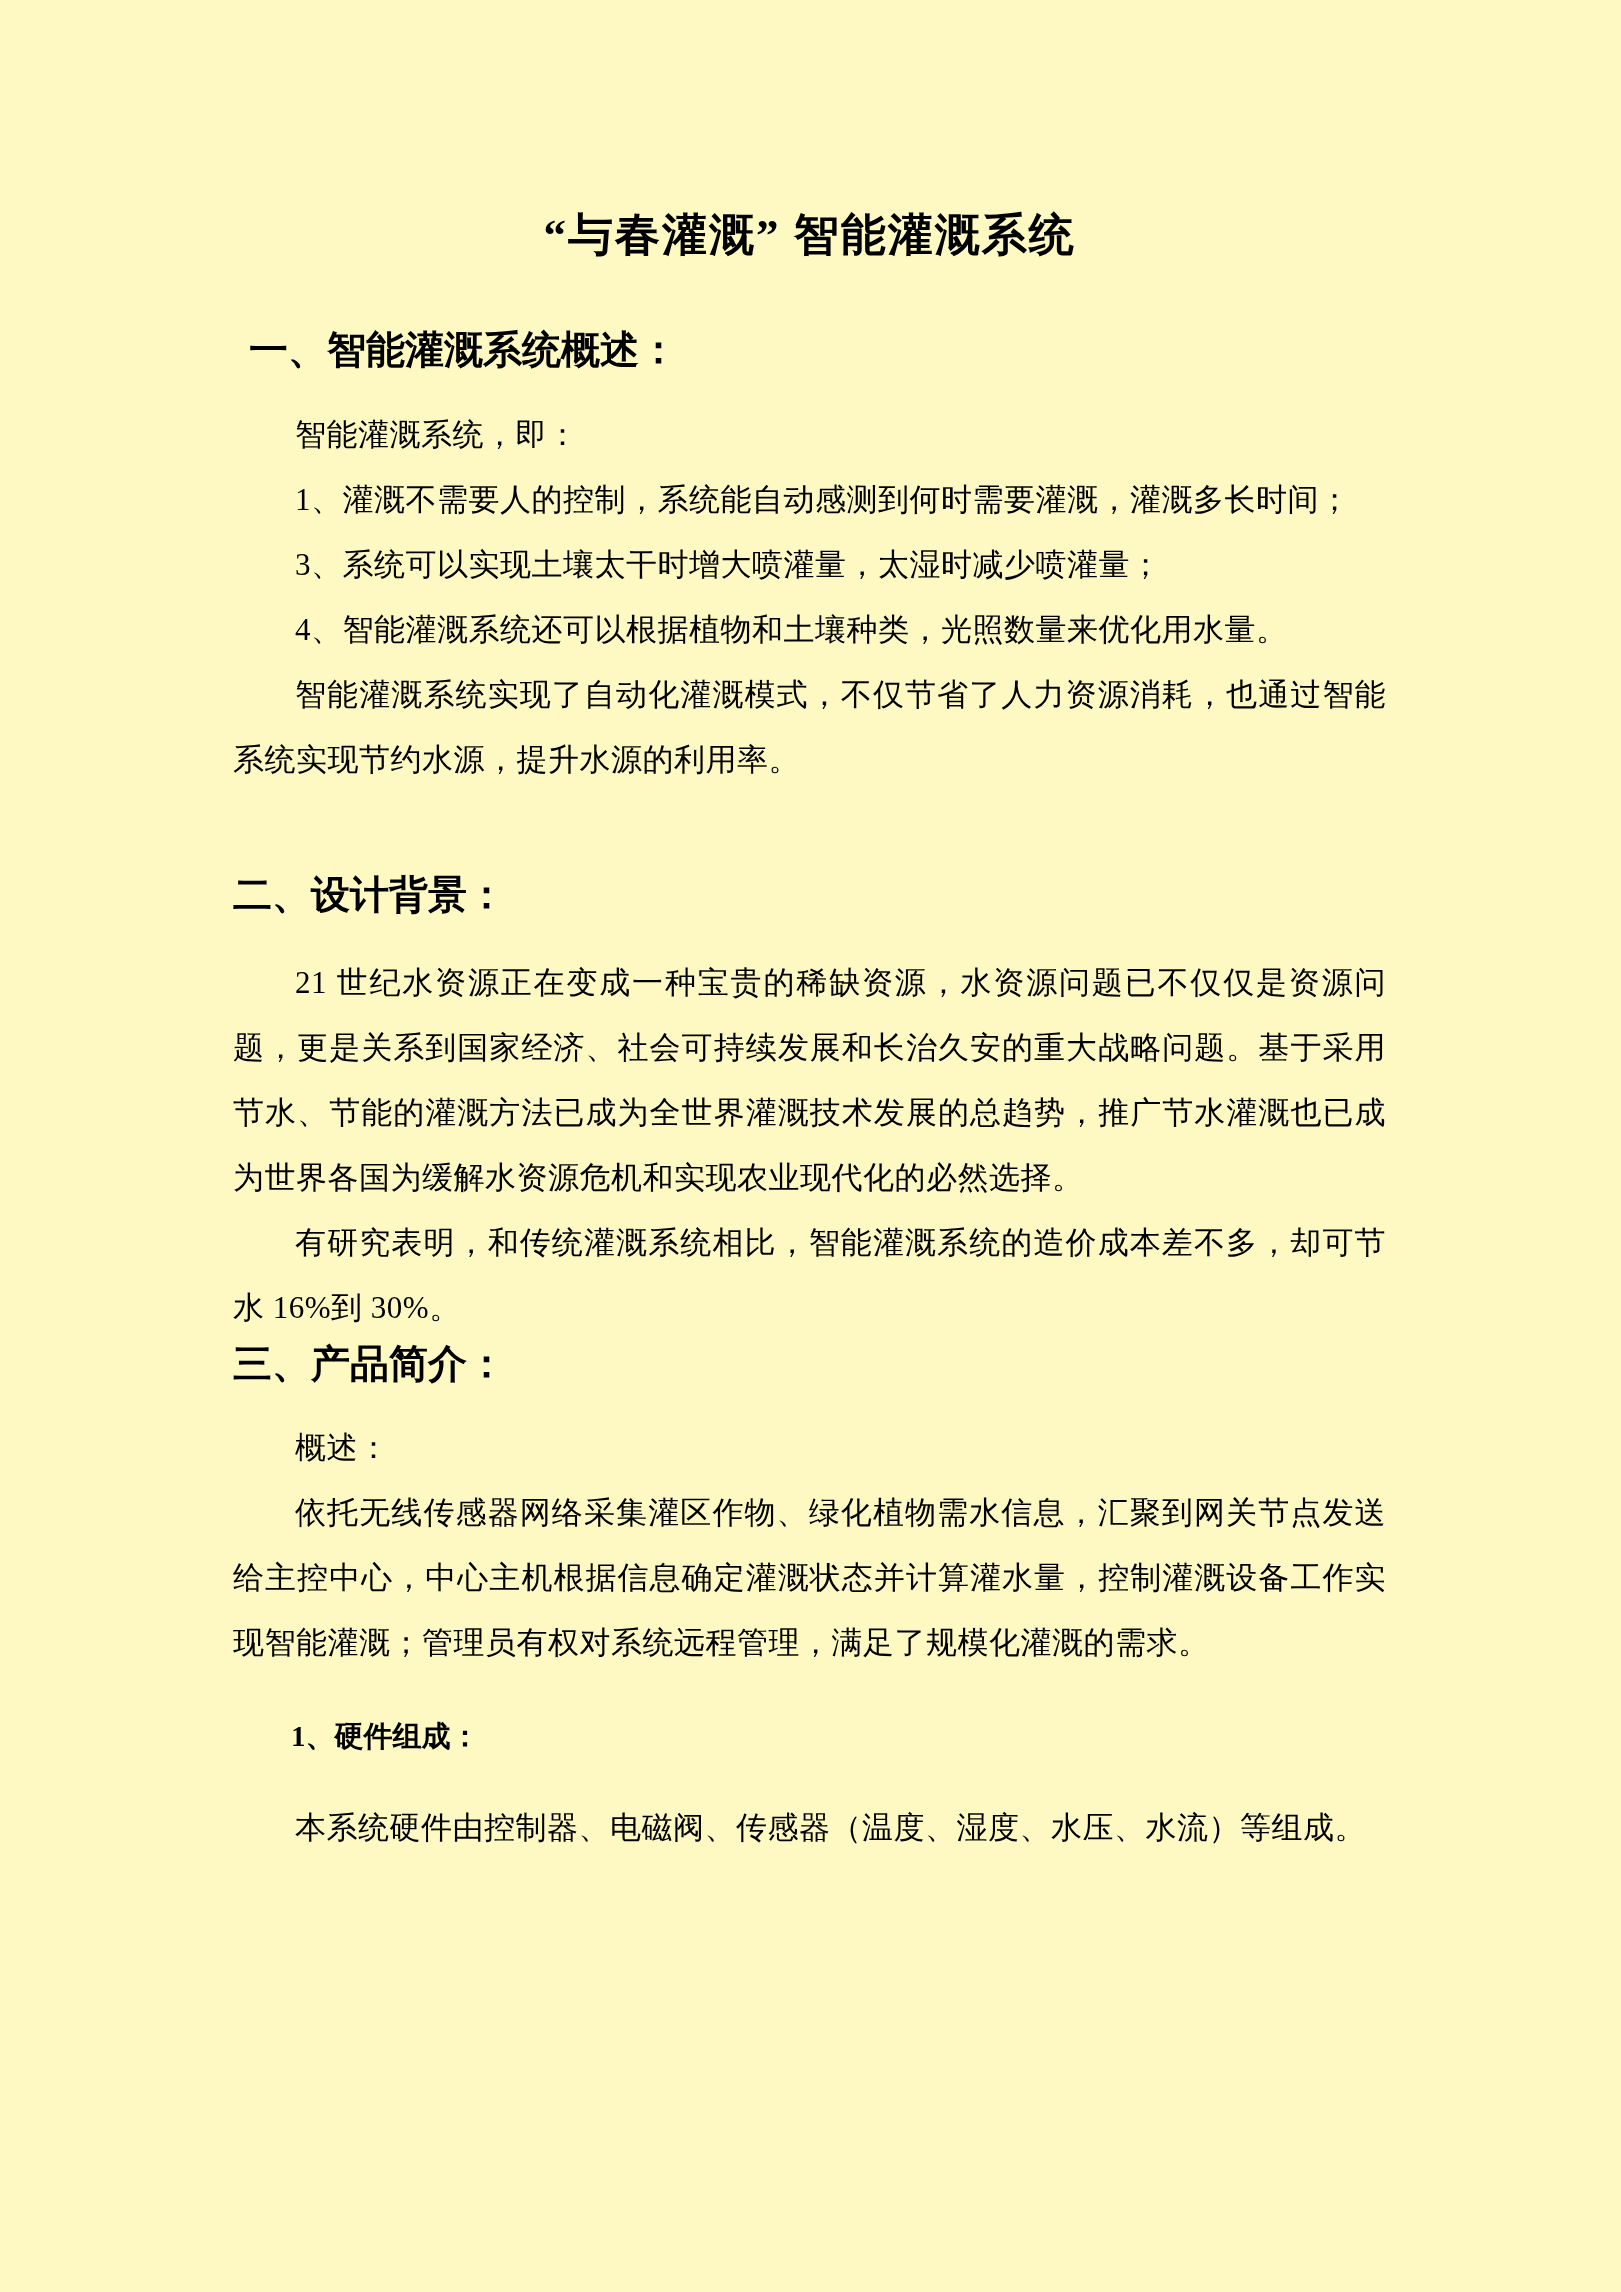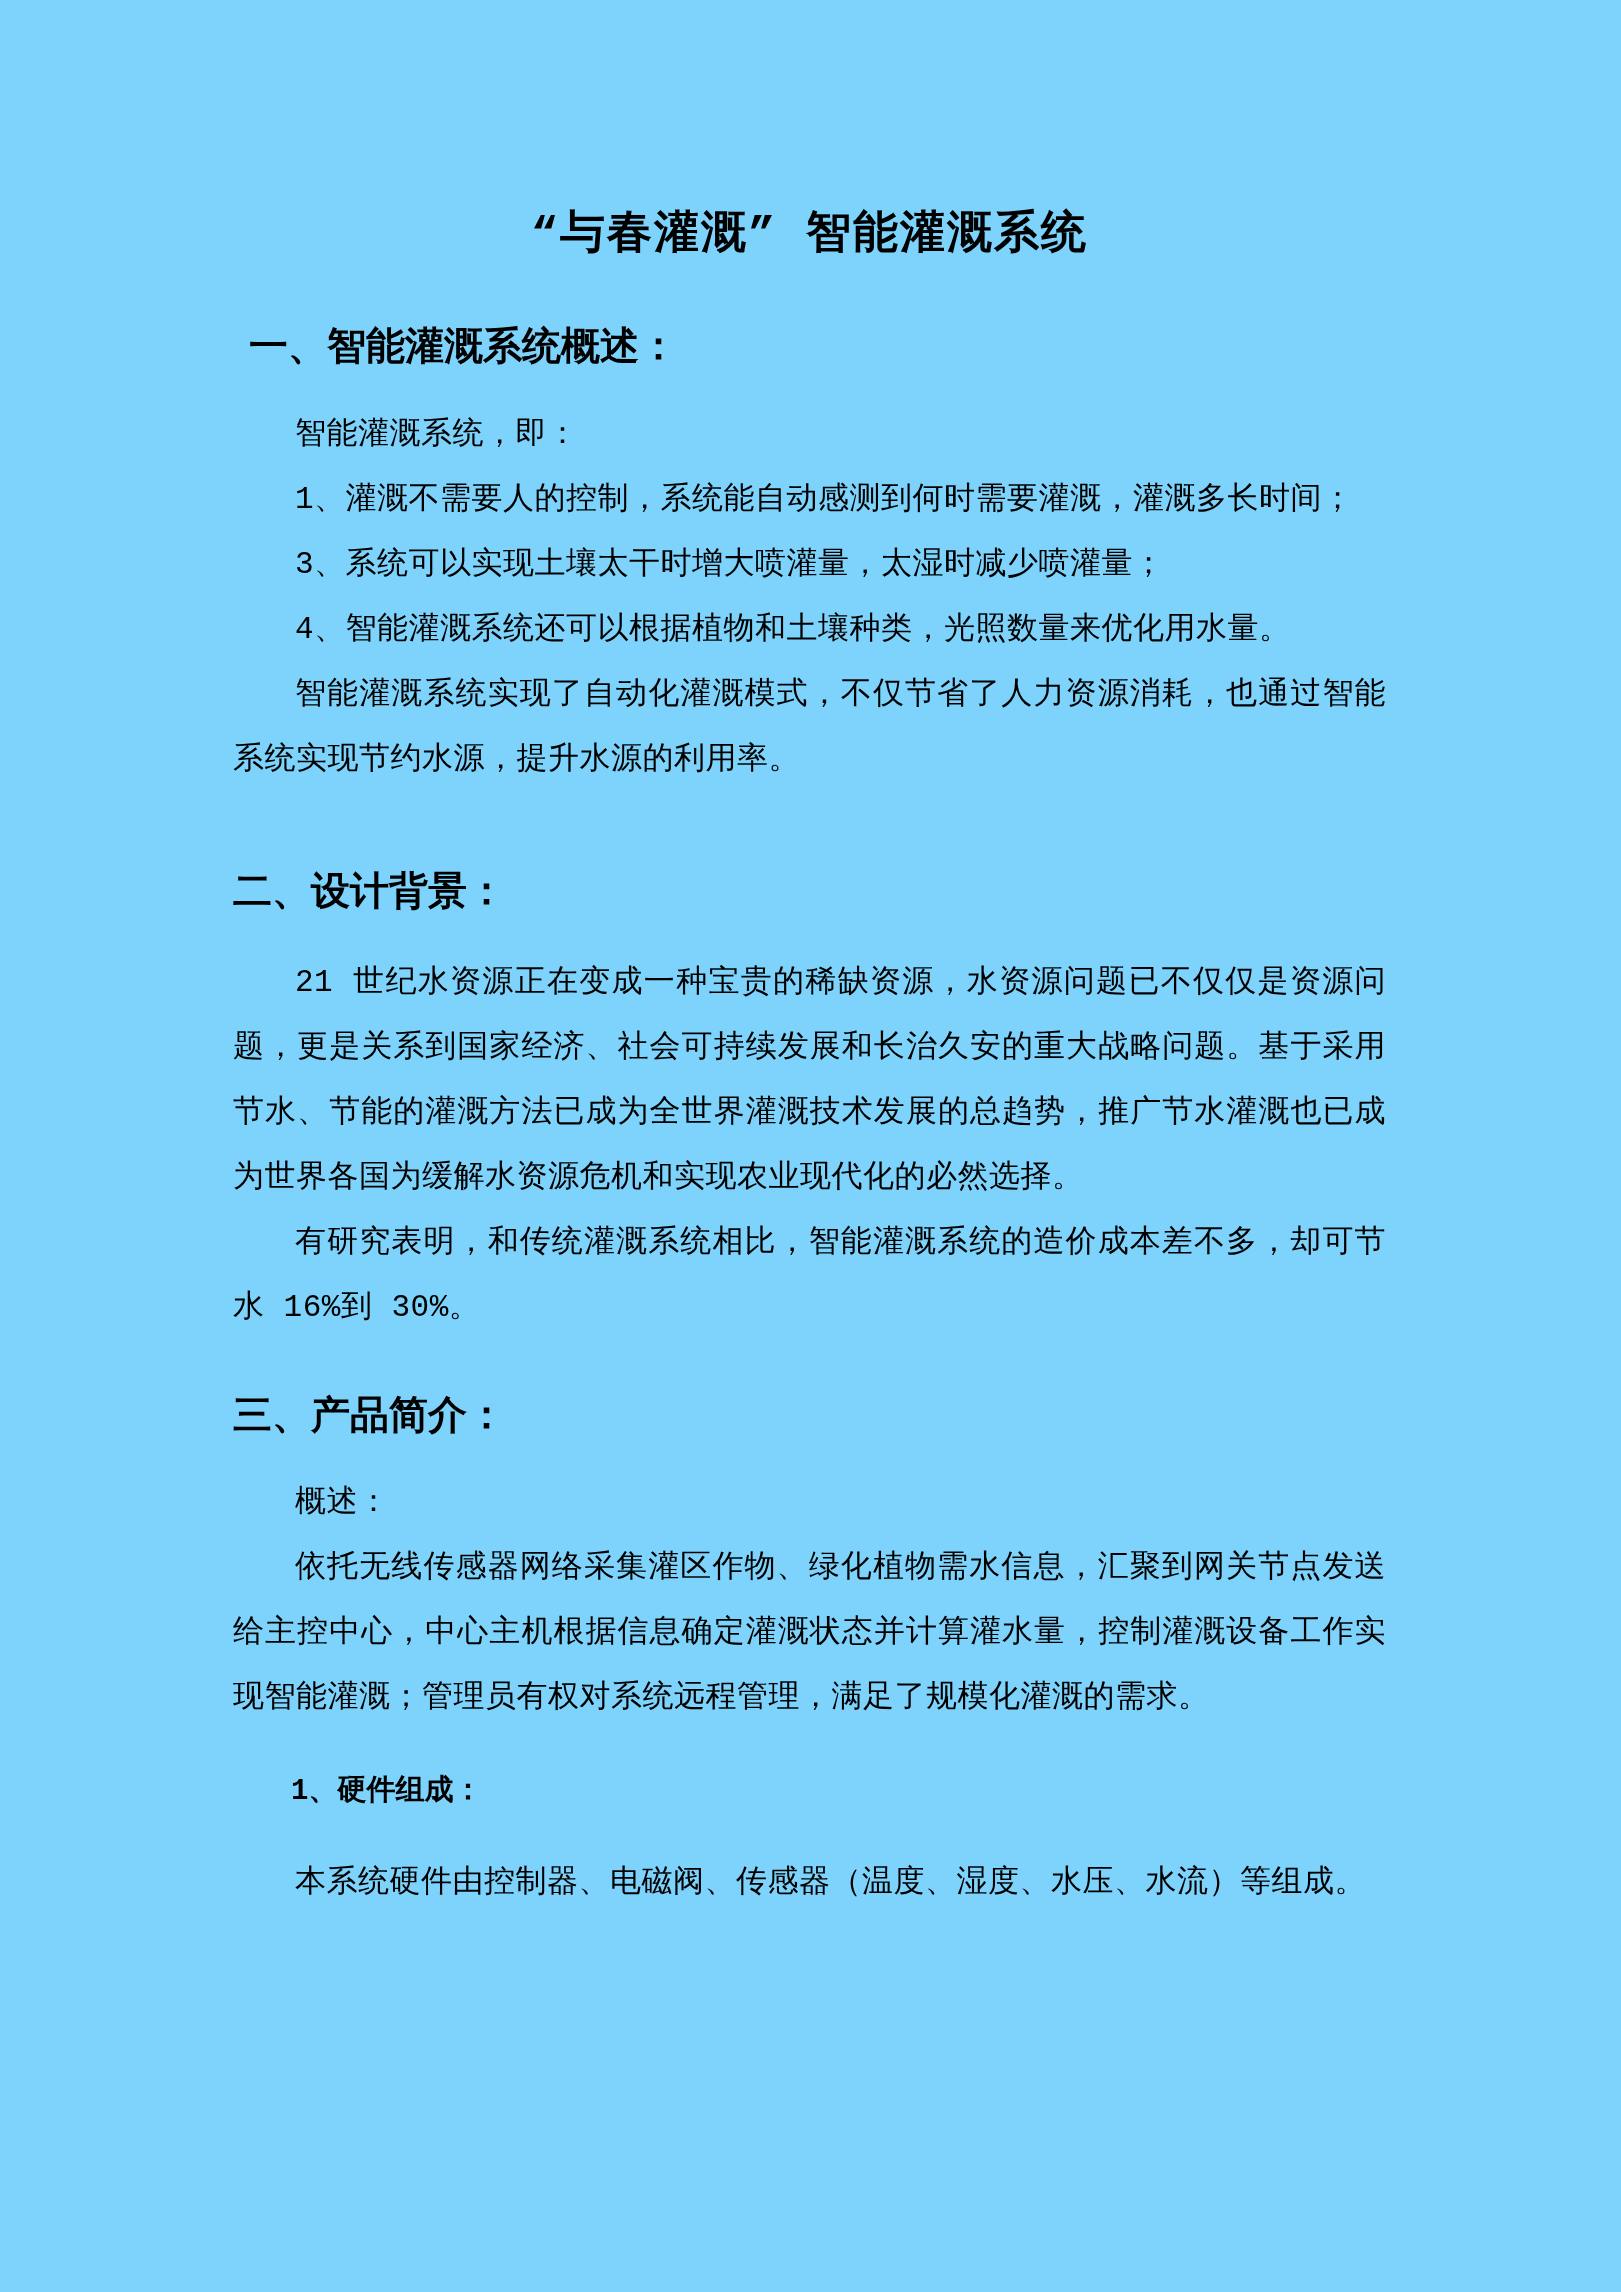--- a/index.html
+++ b/index.html
@@ -5,44 +5,44 @@
   html, body {
     margin: 0;
     padding: 0;
     background: #ffffff;
   }
   .page {
     position: relative;
     width: 1621px;
     height: 2293px;
     box-sizing: border-box;
-    background: #7dd3fc;
+    background: #fef9c3;
     color: #000000;
-    font-family: Liberation Mono, monospace;
+    font-family: Liberation Serif, serif;
     padding: 208px 235px 0 233px;
     overflow: hidden;
   }
   .doc-title {
     margin: 0;
     text-align: center;
     font-size: 45px;
     line-height: 55px;
     font-weight: bold;
     letter-spacing: 2px;
   }
   .section { margin: 0; }
   .section-heading {
     margin: 0;
     font-weight: bold;
     font-size: 39px;
     line-height: 47px;
   }
   .heading-1 { margin-top: 63px; margin-left: 16px; }
   .heading-2 { margin-top: 79px; }
-  .heading-3 { margin-top: 55px; }
+  .heading-3 { }
   .body-block { margin-top: 29px; }
   .body-block-2 { margin-top: 32px; }
   .body-block-3 { margin-top: 28px; }
   p.body-text {
     margin: 0;
     font-size: 31px;
     line-height: 65px;
     text-align: justify;
     text-indent: 2em;
     letter-spacing: 0.5px;

